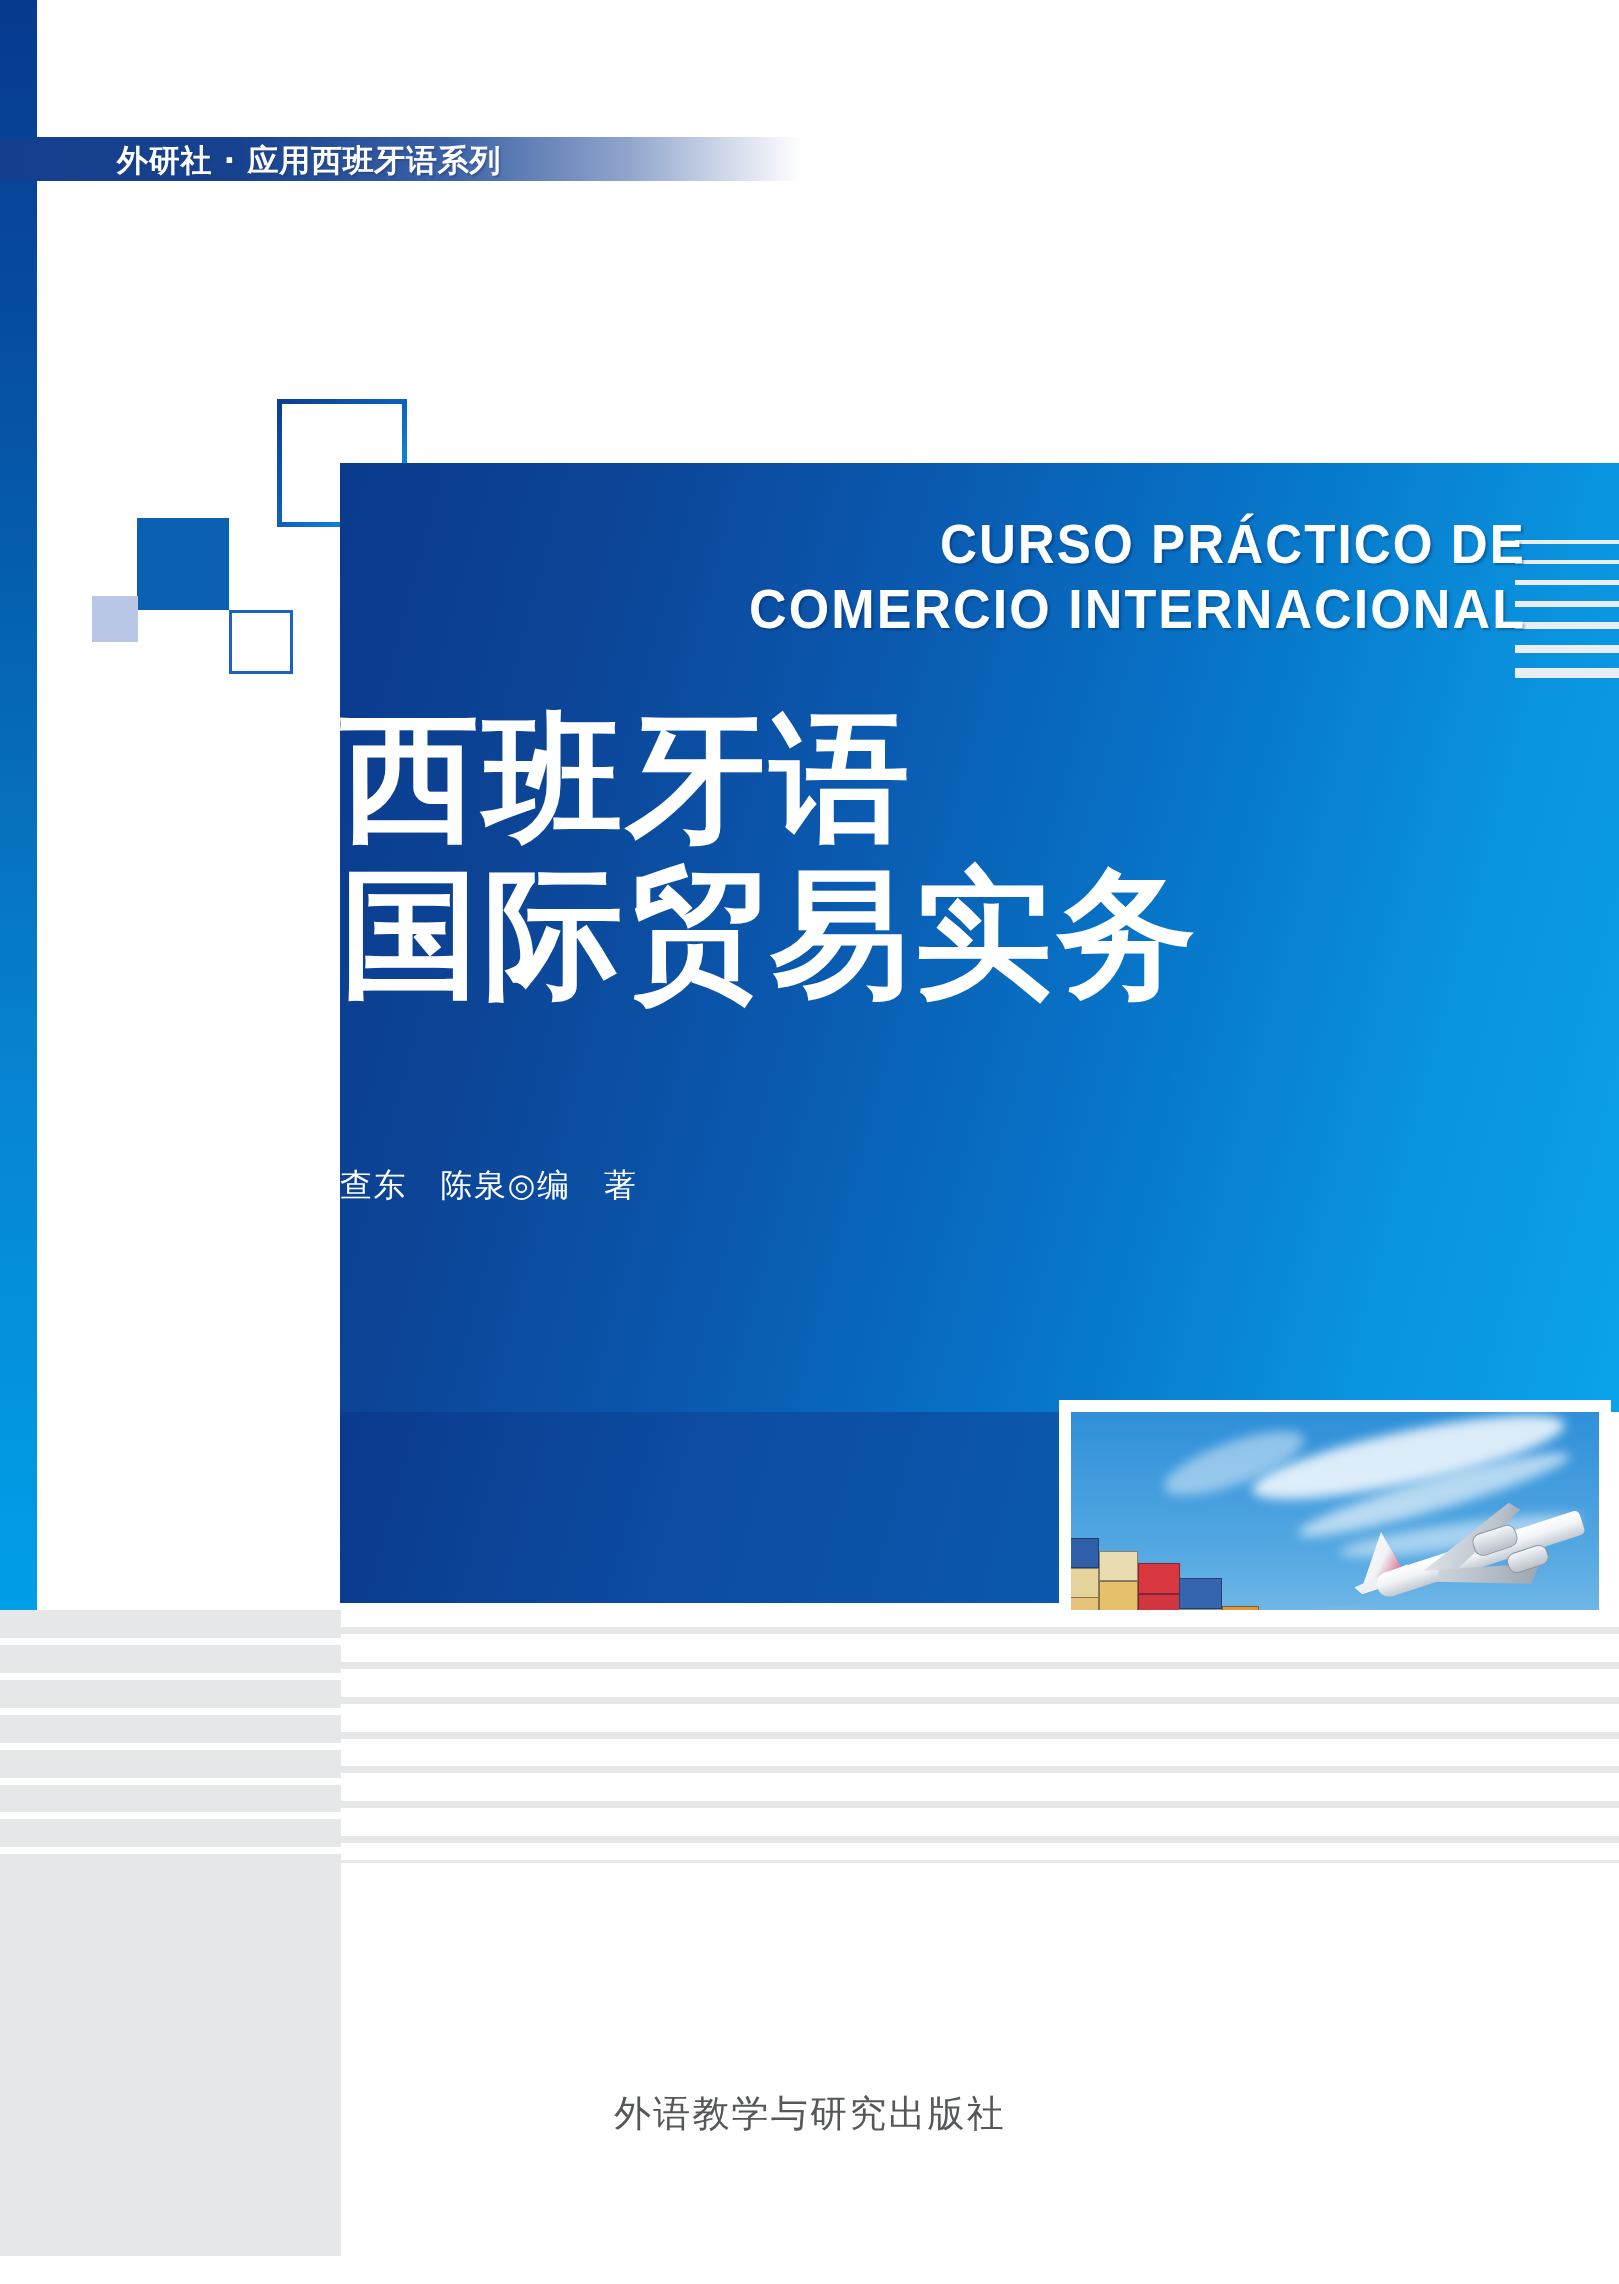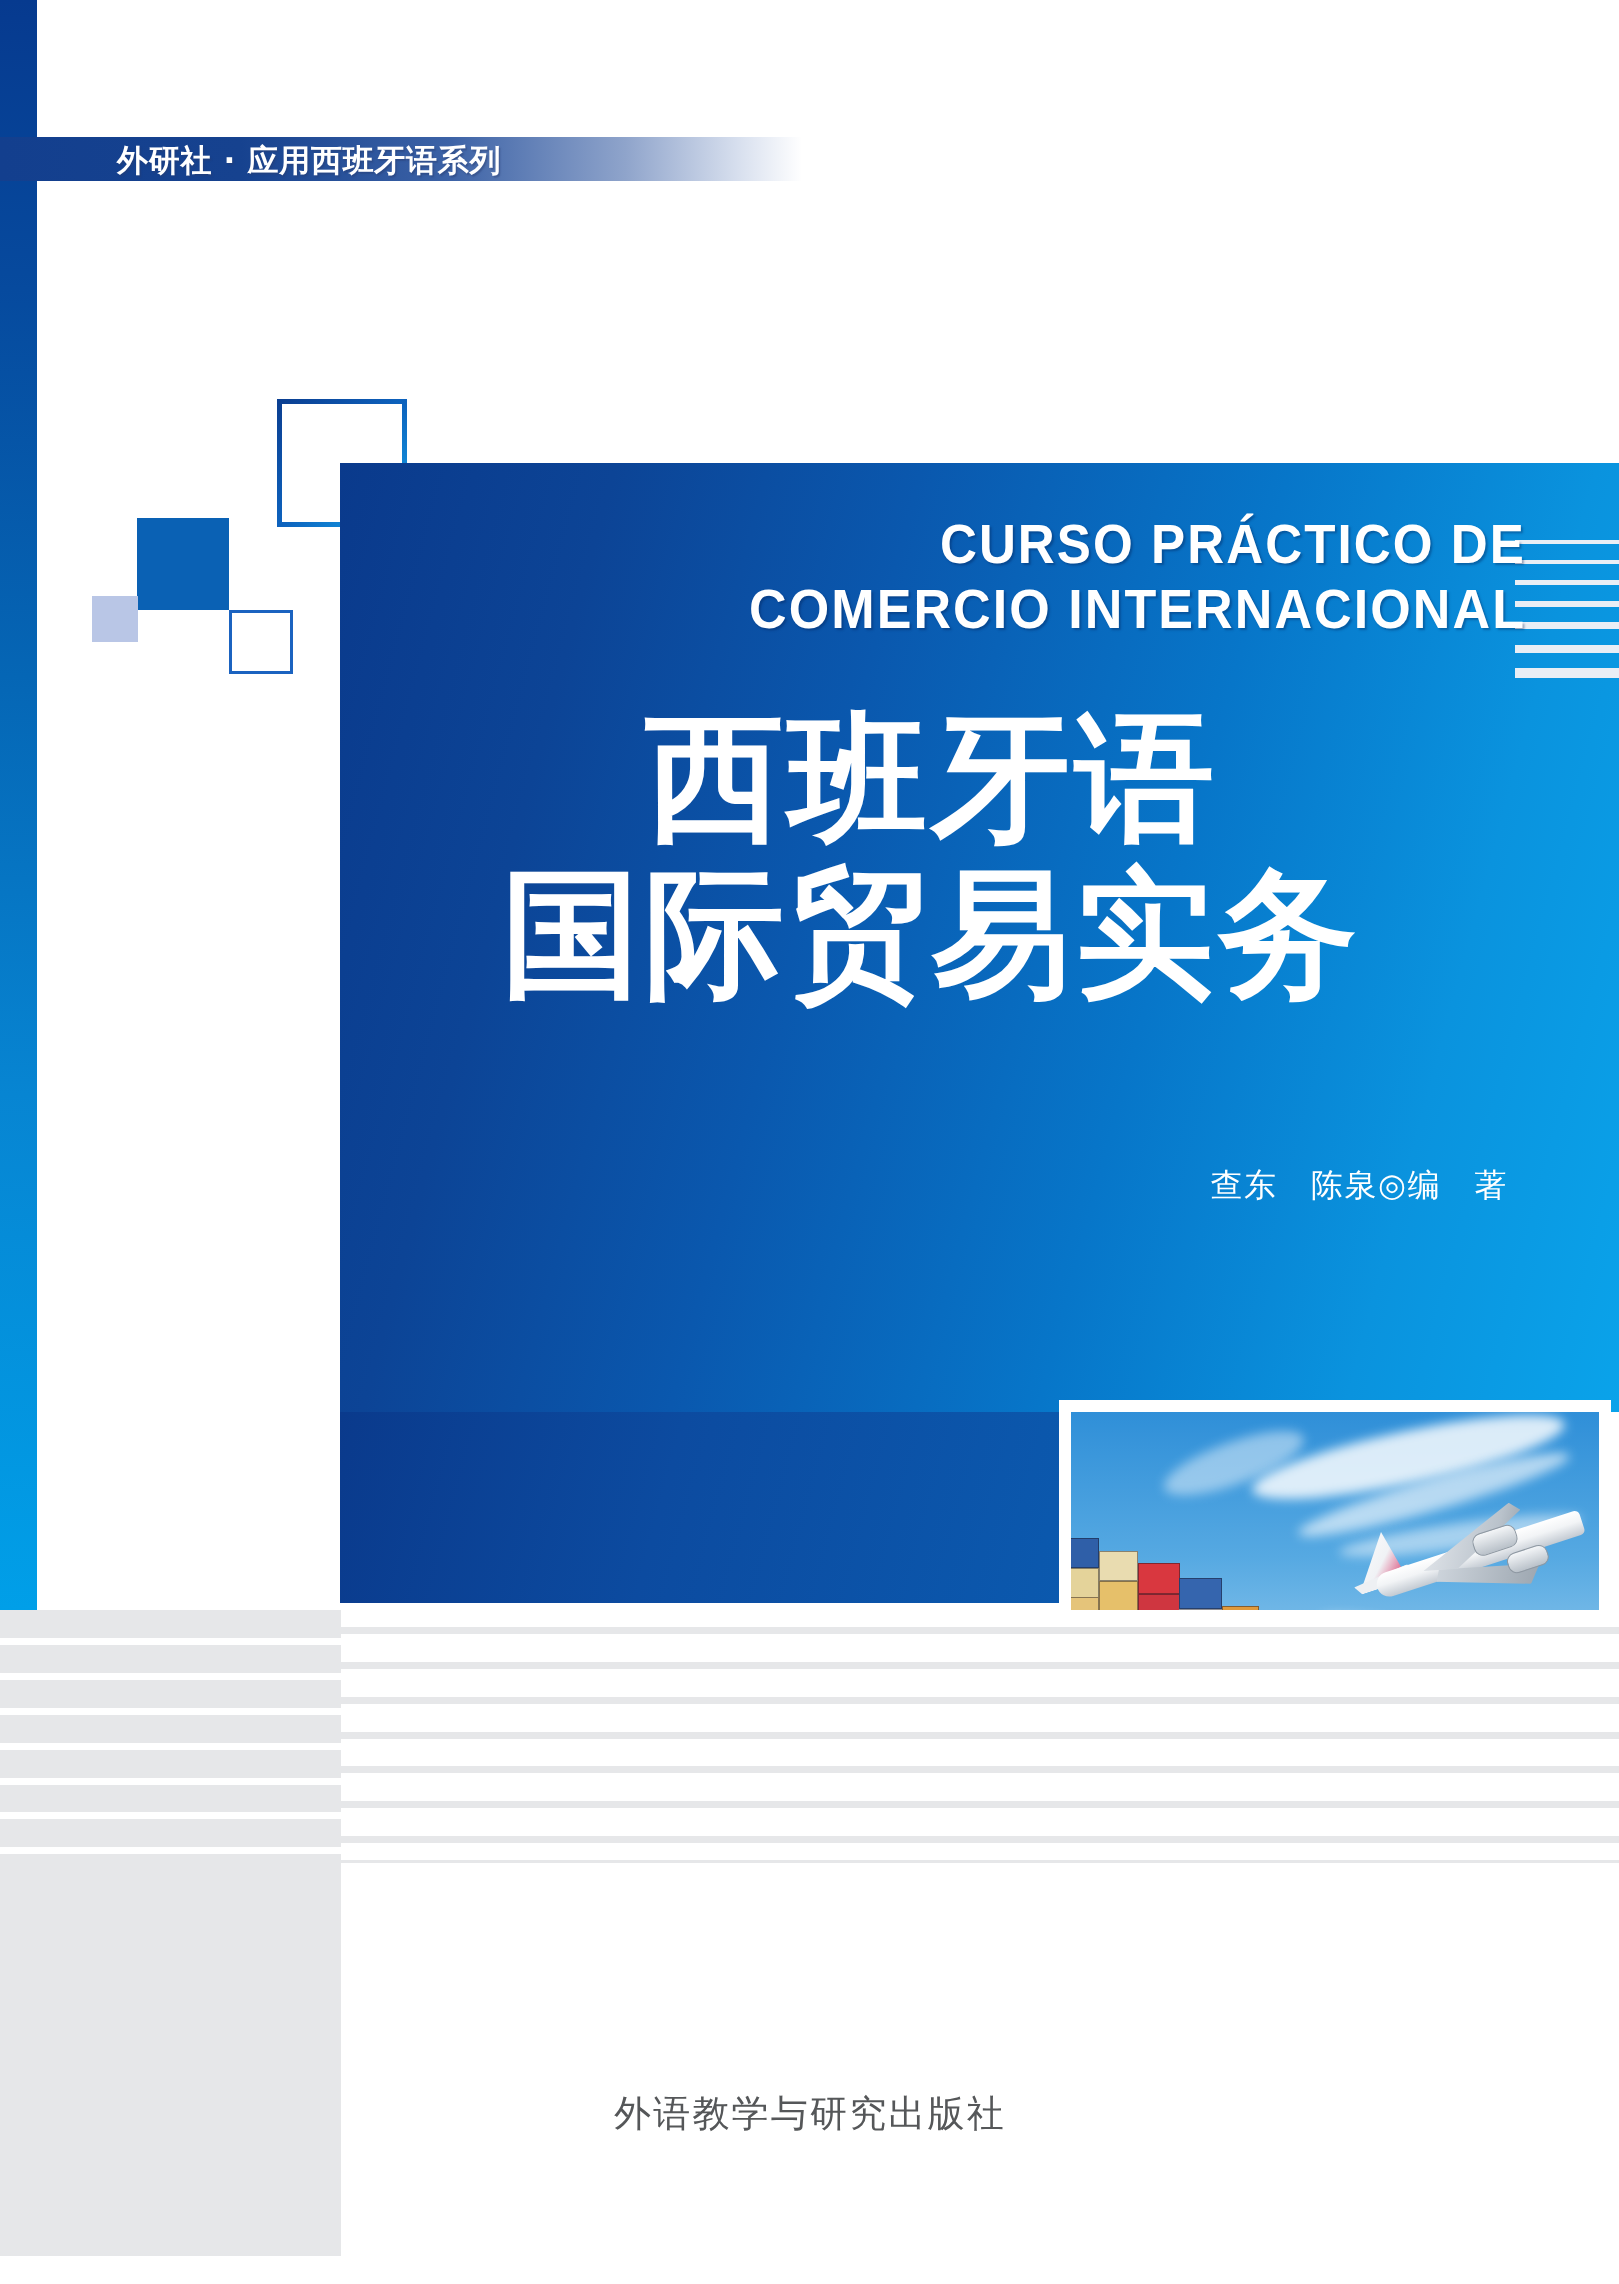--- a/index.html
+++ b/index.html
@@ -79,32 +79,32 @@
   }
   .es-title .l2{ font-size:56px; }
 
   
   .bar-group{ position:absolute;left:1515px;top:540px;width:105px; }
   .bar-group .b{ background:#e9eef5;margin-bottom:15.6px;width:105px; }
 
   
   .cn-title{
     position:absolute;left:340px;top:701px;width:1183px;
-    text-align:center;color:#ffffff;
+    text-align:left;color:#ffffff;
     font-family:"DejaVu Sans","Liberation Sans",sans-serif;
     font-weight:bold;
     font-size:139px;
     line-height:1.12;
     letter-spacing:4.4px;
   }
 
   
   .author-line{
     position:absolute;left:340px;top:1164px;width:1168px;
-    text-align:right;color:#ffffff;
+    color:#ffffff;
     font-size:32px;font-weight:normal;letter-spacing:1.5px;
     font-family:"DejaVu Sans","Liberation Sans",sans-serif;
   }
 
   
   .photo-frame{
     position:absolute;left:1059px;top:1400px;width:552px;height:509px;
     background:#ffffff;
   }
   .photo{

